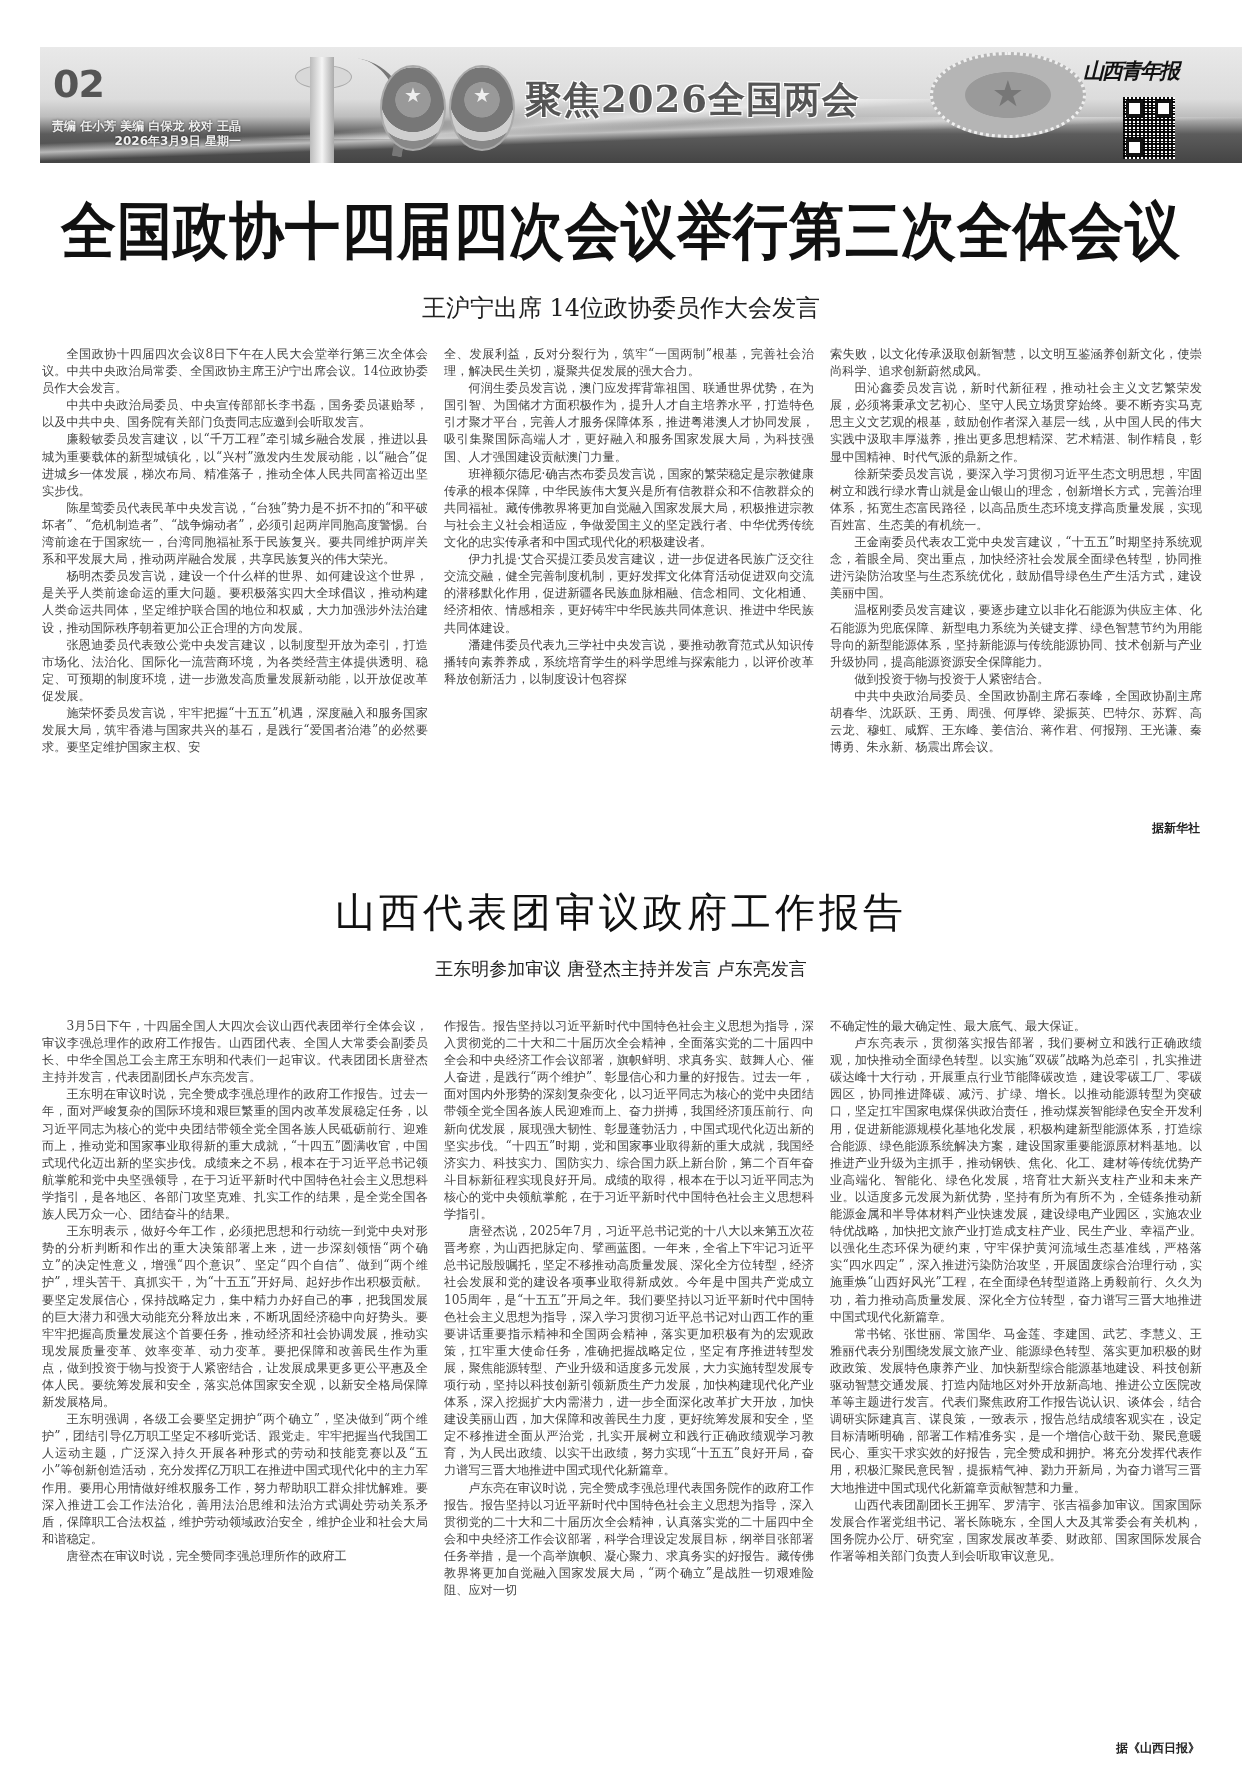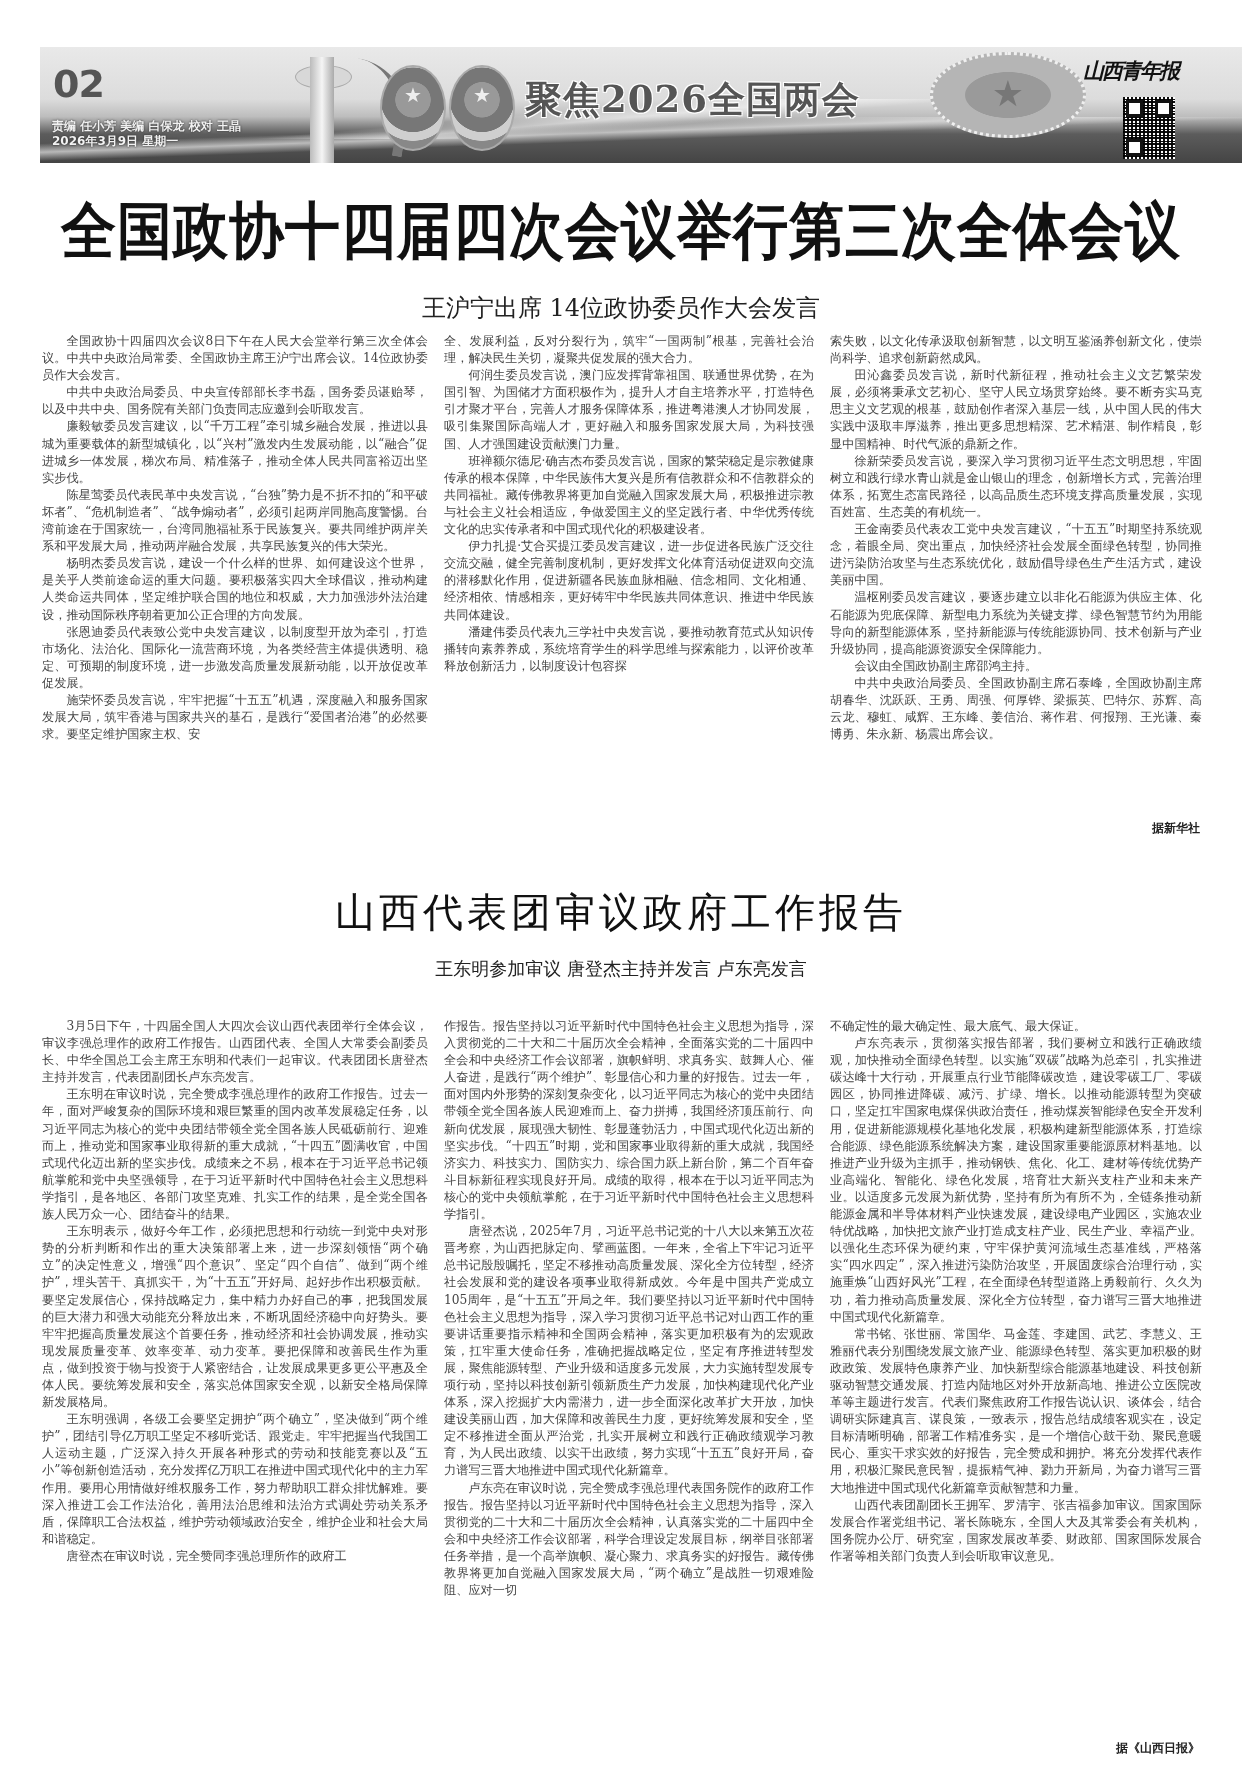--- a/index.html
+++ b/index.html
@@ -11,21 +11,21 @@
             background: linear-gradient(180deg, #e9e9e9 0%, #dcdcdc 45%, #bdbdbd 60%, #5c5c5c 75%, #444 100%);
             overflow: hidden; padding-left: 48px; }
   .banner .wave { position: absolute; left: 0; top: 52px; width: 100%; height: 40px;
                   background: linear-gradient(175deg, transparent 40%, rgba(255,255,255,.55) 48%, transparent 56%); }
   .banner .wave2 { position: absolute; left: 0; top: 70px; width: 100%; height: 46px;
                    background: linear-gradient(178deg, transparent 30%, rgba(230,230,230,.7) 40%, transparent 50%); }
   .page-no { position: absolute; left: 13px; top: 15px; font-family: "DejaVu Sans", sans-serif;
              font-weight: bold; font-size: 38px; color: #555; letter-spacing: -1px; }
   .credits { position: absolute; left: 12px; top: 72px; font-family: "DejaVu Sans", sans-serif;
              font-weight: bold; font-size: 12px; line-height: 15px; color: #f2f2f2;
-             text-shadow: 0 0 2px #222; }
+             text-shadow: 0 0 2px #222; text-align: right; }
   .pillar { position: absolute; left: 270px; top: 10px; width: 24px; height: 106px;
             background: linear-gradient(90deg, #bbb, #f5f5f5, #aaa); }
   .pillar-top { position: absolute; left: 255px; top: 18px; width: 55px; height: 22px;
                 border-radius: 50%; background: #d8d8d8; border: 1px solid #aaa; }
   .ribbon { position: absolute; left: 300px; top: 15px; width: 60px; height: 90px;
             border-right: 10px solid #777; border-radius: 0 60px 0 60px; transform: rotate(10deg); }
   .emblem { position: absolute; top: 18px; width: 62px; height: 82px; border-radius: 50%;
             background: radial-gradient(circle at 50% 40%, #999 0 30%, #777 31% 55%, #cfcfcf 56% 70%, #888 71%);
             border: 2px solid #aaa; }
   .emblem.e1 { left: 340px; }
@@ -59,21 +59,21 @@
 
   
   .cols { position: absolute; display: flex; gap: 16px; }
   .col { font-family: "DejaVu Serif", serif; font-size: 12.2px; line-height: 17.1px;
          color: #444; text-align: justify; overflow: hidden; }
   .col p { margin: 0; text-indent: 2em; }
   .col p.cont { text-indent: 0; }
   .source { font-family: "DejaVu Sans", sans-serif; font-weight: bold; text-align: right;
             color: #222; font-size: 12px; }
   .a1 { left: 42px; top: 333px; }
-  .a1 .col { height: 510px; }
+  .a1 .col { height: 510px; margin-top: 13px; }
   .a2 { left: 42px; top: 1018px; }
   .a2 .col { height: 720px; }
   .c1 { width: 386px; }
   .c2 { width: 370px; }
   .c3 { width: 372px; }
 </style>
 </head>
 <body>
 
 <div class="banner">
@@ -124,21 +124,21 @@
       <p>班禅额尔德尼·确吉杰布委员发言说，国家的繁荣稳定是宗教健康传承的根本保障，中华民族伟大复兴是所有信教群众和不信教群众的共同福祉。藏传佛教界将更加自觉融入国家发展大局，积极推进宗教与社会主义社会相适应，争做爱国主义的坚定践行者、中华优秀传统文化的忠实传承者和中国式现代化的积极建设者。</p>
       <p>伊力扎提·艾合买提江委员发言建议，进一步促进各民族广泛交往交流交融，健全完善制度机制，更好发挥文化体育活动促进双向交流的潜移默化作用，促进新疆各民族血脉相融、信念相同、文化相通、经济相依、情感相亲，更好铸牢中华民族共同体意识、推进中华民族共同体建设。</p>
       <p>潘建伟委员代表九三学社中央发言说，要推动教育范式从知识传播转向素养养成，系统培育学生的科学思维与探索能力，以评价改革释放创新活力，以制度设计包容探</p>
     </div>
   <div class="col c3">
   <p class="cont">索失败，以文化传承汲取创新智慧，以文明互鉴涵养创新文化，使崇尚科学、追求创新蔚然成风。</p>
       <p>田沁鑫委员发言说，新时代新征程，推动社会主义文艺繁荣发展，必须将秉承文艺初心、坚守人民立场贯穿始终。要不断夯实马克思主义文艺观的根基，鼓励创作者深入基层一线，从中国人民的伟大实践中汲取丰厚滋养，推出更多思想精深、艺术精湛、制作精良，彰显中国精神、时代气派的鼎新之作。</p>
       <p>徐新荣委员发言说，要深入学习贯彻习近平生态文明思想，牢固树立和践行绿水青山就是金山银山的理念，创新增长方式，完善治理体系，拓宽生态富民路径，以高品质生态环境支撑高质量发展，实现百姓富、生态美的有机统一。</p>
       <p>王金南委员代表农工党中央发言建议，“十五五”时期坚持系统观念，着眼全局、突出重点，加快经济社会发展全面绿色转型，协同推进污染防治攻坚与生态系统优化，鼓励倡导绿色生产生活方式，建设美丽中国。</p>
       <p>温枢刚委员发言建议，要逐步建立以非化石能源为供应主体、化石能源为兜底保障、新型电力系统为关键支撑、绿色智慧节约为用能导向的新型能源体系，坚持新能源与传统能源协同、技术创新与产业升级协同，提高能源资源安全保障能力。</p>
-      <p>会议由全国政协副主席邵鸿主持。</p>
+      <p>做到投资于物与投资于人紧密结合。</p>
       <p>中共中央政治局委员、全国政协副主席石泰峰，全国政协副主席胡春华、沈跃跃、王勇、周强、何厚铧、梁振英、巴特尔、苏辉、高云龙、穆虹、咸辉、王东峰、姜信治、蒋作君、何报翔、王光谦、秦博勇、朱永新、杨震出席会议。</p>
     </div>
 </div>
 <div class="source" style="position:absolute; left:1000px; top:820px; width:200px;">据新华社</div>
 
 <div class="headline h2">山西代表团审议政府工作报告</div>
 <div class="headline sub2">王东明参加审议 唐登杰主持并发言 卢东亮发言</div>
 
 <div class="cols a2">
   <div class="col c1">

